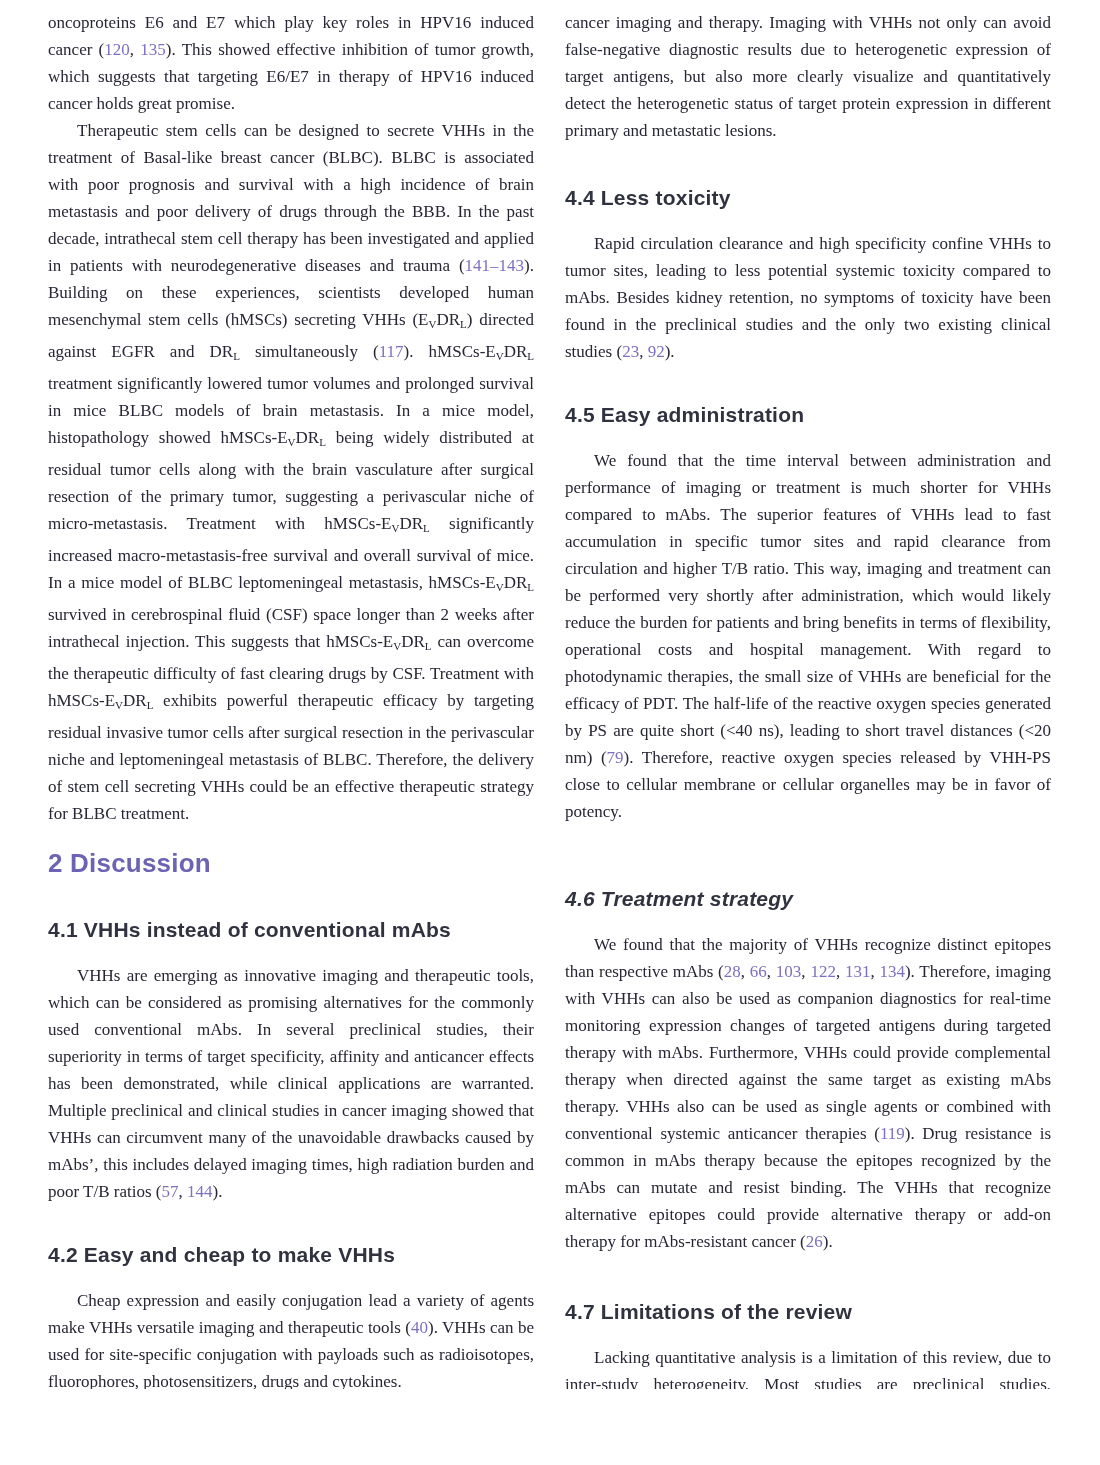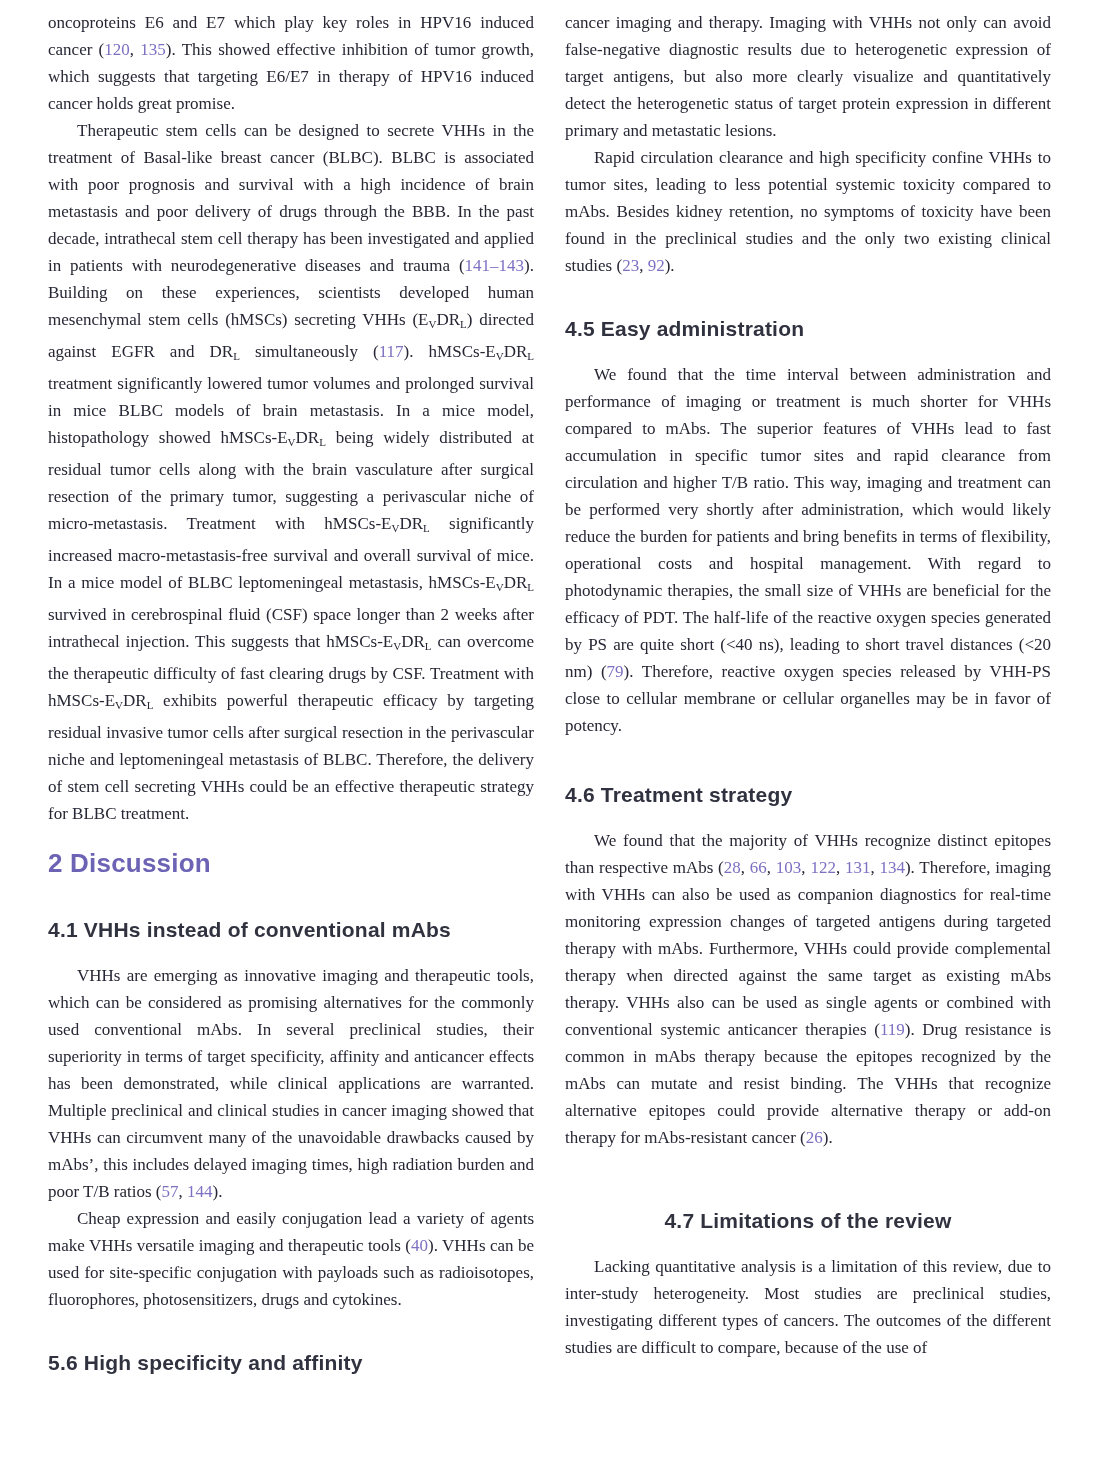--- a/index.html
+++ b/index.html
@@ -50,30 +50,32 @@
 
 <div class="page">
   <div class="cols">
 
     <div class="col">
       <p class="body"><span>oncoproteins E6 and E7 which play key roles in HPV16 induced cancer (</span><span class="cite">120</span><span>, </span><span class="cite">135</span><span>). This showed effective inhibition of tumor growth, which suggests that targeting E6/E7 in therapy of HPV16 induced cancer holds great promise.</span></p>
       <p class="body indent"><span>Therapeutic stem cells can be designed to secrete VHHs in the treatment of Basal-like breast cancer (BLBC). BLBC is associated with poor prognosis and survival with a high incidence of brain metastasis and poor delivery of drugs through the BBB. In the past decade, intrathecal stem cell therapy has been investigated and applied in patients with neurodegenerative diseases and trauma (</span><span class="cite">141–143</span><span>). Building on these experiences, scientists developed human mesenchymal stem cells (hMSCs) secreting VHHs (E</span><span class="sub">V</span><span>DR</span><span class="sub">L</span><span>) directed against EGFR and DR</span><span class="sub">L</span><span> simultaneously (</span><span class="cite">117</span><span>). hMSCs-E</span><span class="sub">V</span><span>DR</span><span class="sub">L</span><span> treatment significantly lowered tumor volumes and prolonged survival in mice BLBC models of brain metastasis. In a mice model, histopathology showed hMSCs-E</span><span class="sub">V</span><span>DR</span><span class="sub">L</span><span> being widely distributed at residual tumor cells along with the brain vasculature after surgical resection of the primary tumor, suggesting a perivascular niche of micro-metastasis. Treatment with hMSCs-E</span><span class="sub">V</span><span>DR</span><span class="sub">L</span><span> significantly increased macro-metastasis-free survival and overall survival of mice. In a mice model of BLBC leptomeningeal metastasis, hMSCs-E</span><span class="sub">V</span><span>DR</span><span class="sub">L</span><span> survived in cerebrospinal fluid (CSF) space longer than 2 weeks after intrathecal injection. This suggests that hMSCs-E</span><span class="sub">V</span><span>DR</span><span class="sub">L</span><span> can overcome the therapeutic difficulty of fast clearing drugs by CSF. Treatment with hMSCs-E</span><span class="sub">V</span><span>DR</span><span class="sub">L</span><span> exhibits powerful therapeutic efficacy by targeting residual invasive tumor cells after surgical resection in the perivascular niche and leptomeningeal metastasis of BLBC. Therefore, the delivery of stem cell secreting VHHs could be an effective therapeutic strategy for BLBC treatment.</span></p>
       <div class="h1">2 Discussion</div>
       <div class="h2">4.1 VHHs instead of conventional mAbs</div>
       <p class="body indent"><span>VHHs are emerging as innovative imaging and therapeutic tools, which can be considered as promising alternatives for the commonly used conventional mAbs. In several preclinical studies, their superiority in terms of target specificity, affinity and anticancer effects has been demonstrated, while clinical applications are warranted. Multiple preclinical and clinical studies in cancer imaging showed that VHHs can circumvent many of the unavoidable drawbacks caused by mAbs’, this includes delayed imaging times, high radiation burden and poor T/B ratios (</span><span class="cite">57</span><span>, </span><span class="cite">144</span><span>).</span></p>
+      <div class="h2">4.2 Easy and cheap to make VHHs</div>
       <p class="body indent"><span>Cheap expression and easily conjugation lead a variety of agents make VHHs versatile imaging and therapeutic tools (</span><span class="cite">40</span><span>). VHHs can be used for site-specific conjugation with payloads such as radioisotopes, fluorophores, photosensitizers, drugs and cytokines.</span></p>
       <div class="h2">5.6 High specificity and affinity</div>
 
     </div>
 
     <div class="col">
       <p class="body"><span>cancer imaging and therapy. Imaging with VHHs not only can avoid false-negative diagnostic results due to heterogenetic expression of target antigens, but also more clearly visualize and quantitatively detect the heterogenetic status of target protein expression in different primary and metastatic lesions.</span></p>
+      <div class="h2" style="margin-top:40px;">4.4 Less toxicity</div>
       <p class="body indent"><span>Rapid circulation clearance and high specificity confine VHHs to tumor sites, leading to less potential systemic toxicity compared to mAbs. Besides kidney retention, no symptoms of toxicity have been found in the preclinical studies and the only two existing clinical studies (</span><span class="cite">23</span><span>, </span><span class="cite">92</span><span>).</span></p>
       <div class="h2" style="">4.5 Easy administration</div>
       <p class="body indent"><span>We found that the time interval between administration and performance of imaging or treatment is much shorter for VHHs compared to mAbs. The superior features of VHHs lead to fast accumulation in specific tumor sites and rapid clearance from circulation and higher T/B ratio. This way, imaging and treatment can be performed very shortly after administration, which would likely reduce the burden for patients and bring benefits in terms of flexibility, operational costs and hospital management. With regard to photodynamic therapies, the small size of VHHs are beneficial for the efficacy of PDT. The half-life of the reactive oxygen species generated by PS are quite short (&lt;40 ns), leading to short travel distances (&lt;20 nm) (</span><span class="cite">79</span><span>). Therefore, reactive oxygen species released by VHH-PS close to cellular membrane or cellular organelles may be in favor of potency.</span></p>
-      <div class="h2" style="margin-top:42px;">4.6 Treatment strategy</div>
+      <div class="h2" style="margin-top:60px;font-style:italic;">4.6 Treatment strategy</div>
       <p class="body indent"><span>We found that the majority of VHHs recognize distinct epitopes than respective mAbs (</span><span class="cite">28</span><span>, </span><span class="cite">66</span><span>, </span><span class="cite">103</span><span>, </span><span class="cite">122</span><span>, </span><span class="cite">131</span><span>, </span><span class="cite">134</span><span>). Therefore, imaging with VHHs can also be used as companion diagnostics for real-time monitoring expression changes of targeted antigens during targeted therapy with mAbs. Furthermore, VHHs could provide complemental therapy when directed against the same target as existing mAbs therapy. VHHs also can be used as single agents or combined with conventional systemic anticancer therapies (</span><span class="cite">119</span><span>). Drug resistance is common in mAbs therapy because the epitopes recognized by the mAbs can mutate and resist binding. The VHHs that recognize alternative epitopes could provide alternative therapy or add-on therapy for mAbs-resistant cancer (</span><span class="cite">26</span><span>).</span></p>
-      <div class="h2" style="margin-top:56px;text-align:center;">4.7 Limitations of the review</div>
+      <div class="h2" style="margin-top:43px;">4.7 Limitations of the review</div>
       <p class="body indent"><span>Lacking quantitative analysis is a limitation of this review, due to inter-study heterogeneity. Most studies are preclinical studies, investigating different types of cancers. The outcomes of the different studies are difficult to compare, because of the use of</span></p>
     </div>
 
   </div>
 </div>
 
 </body></html>

